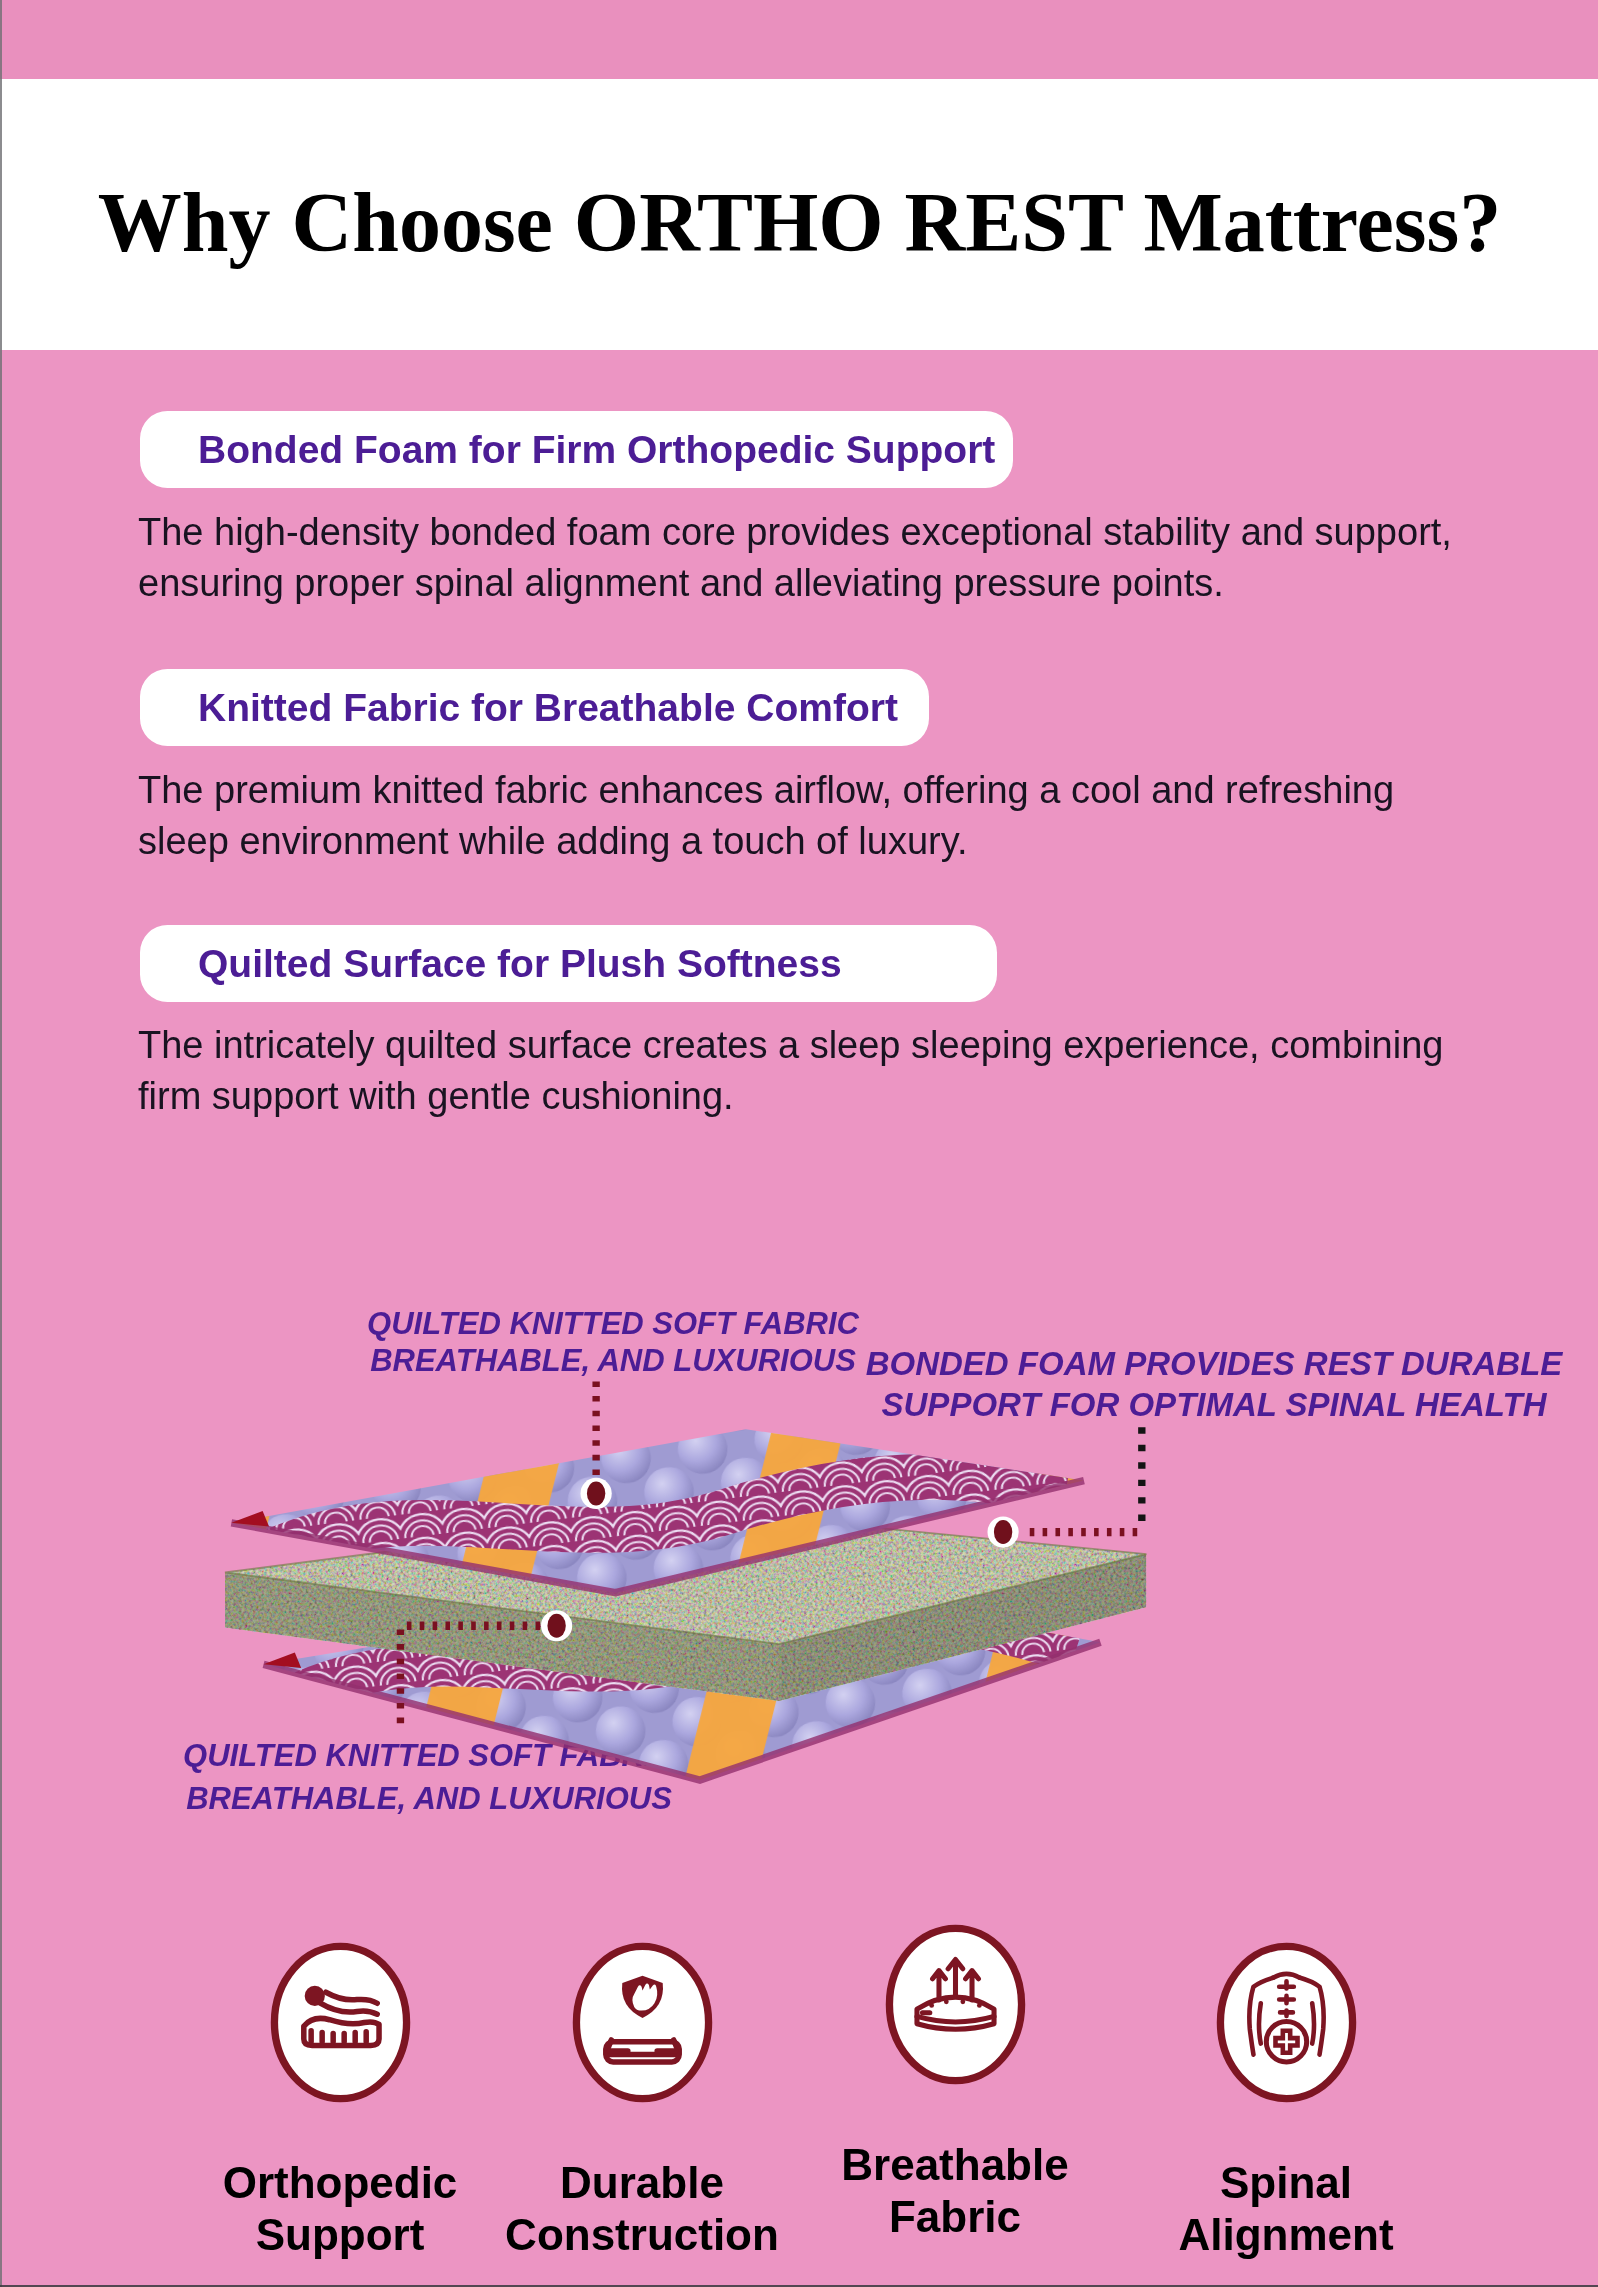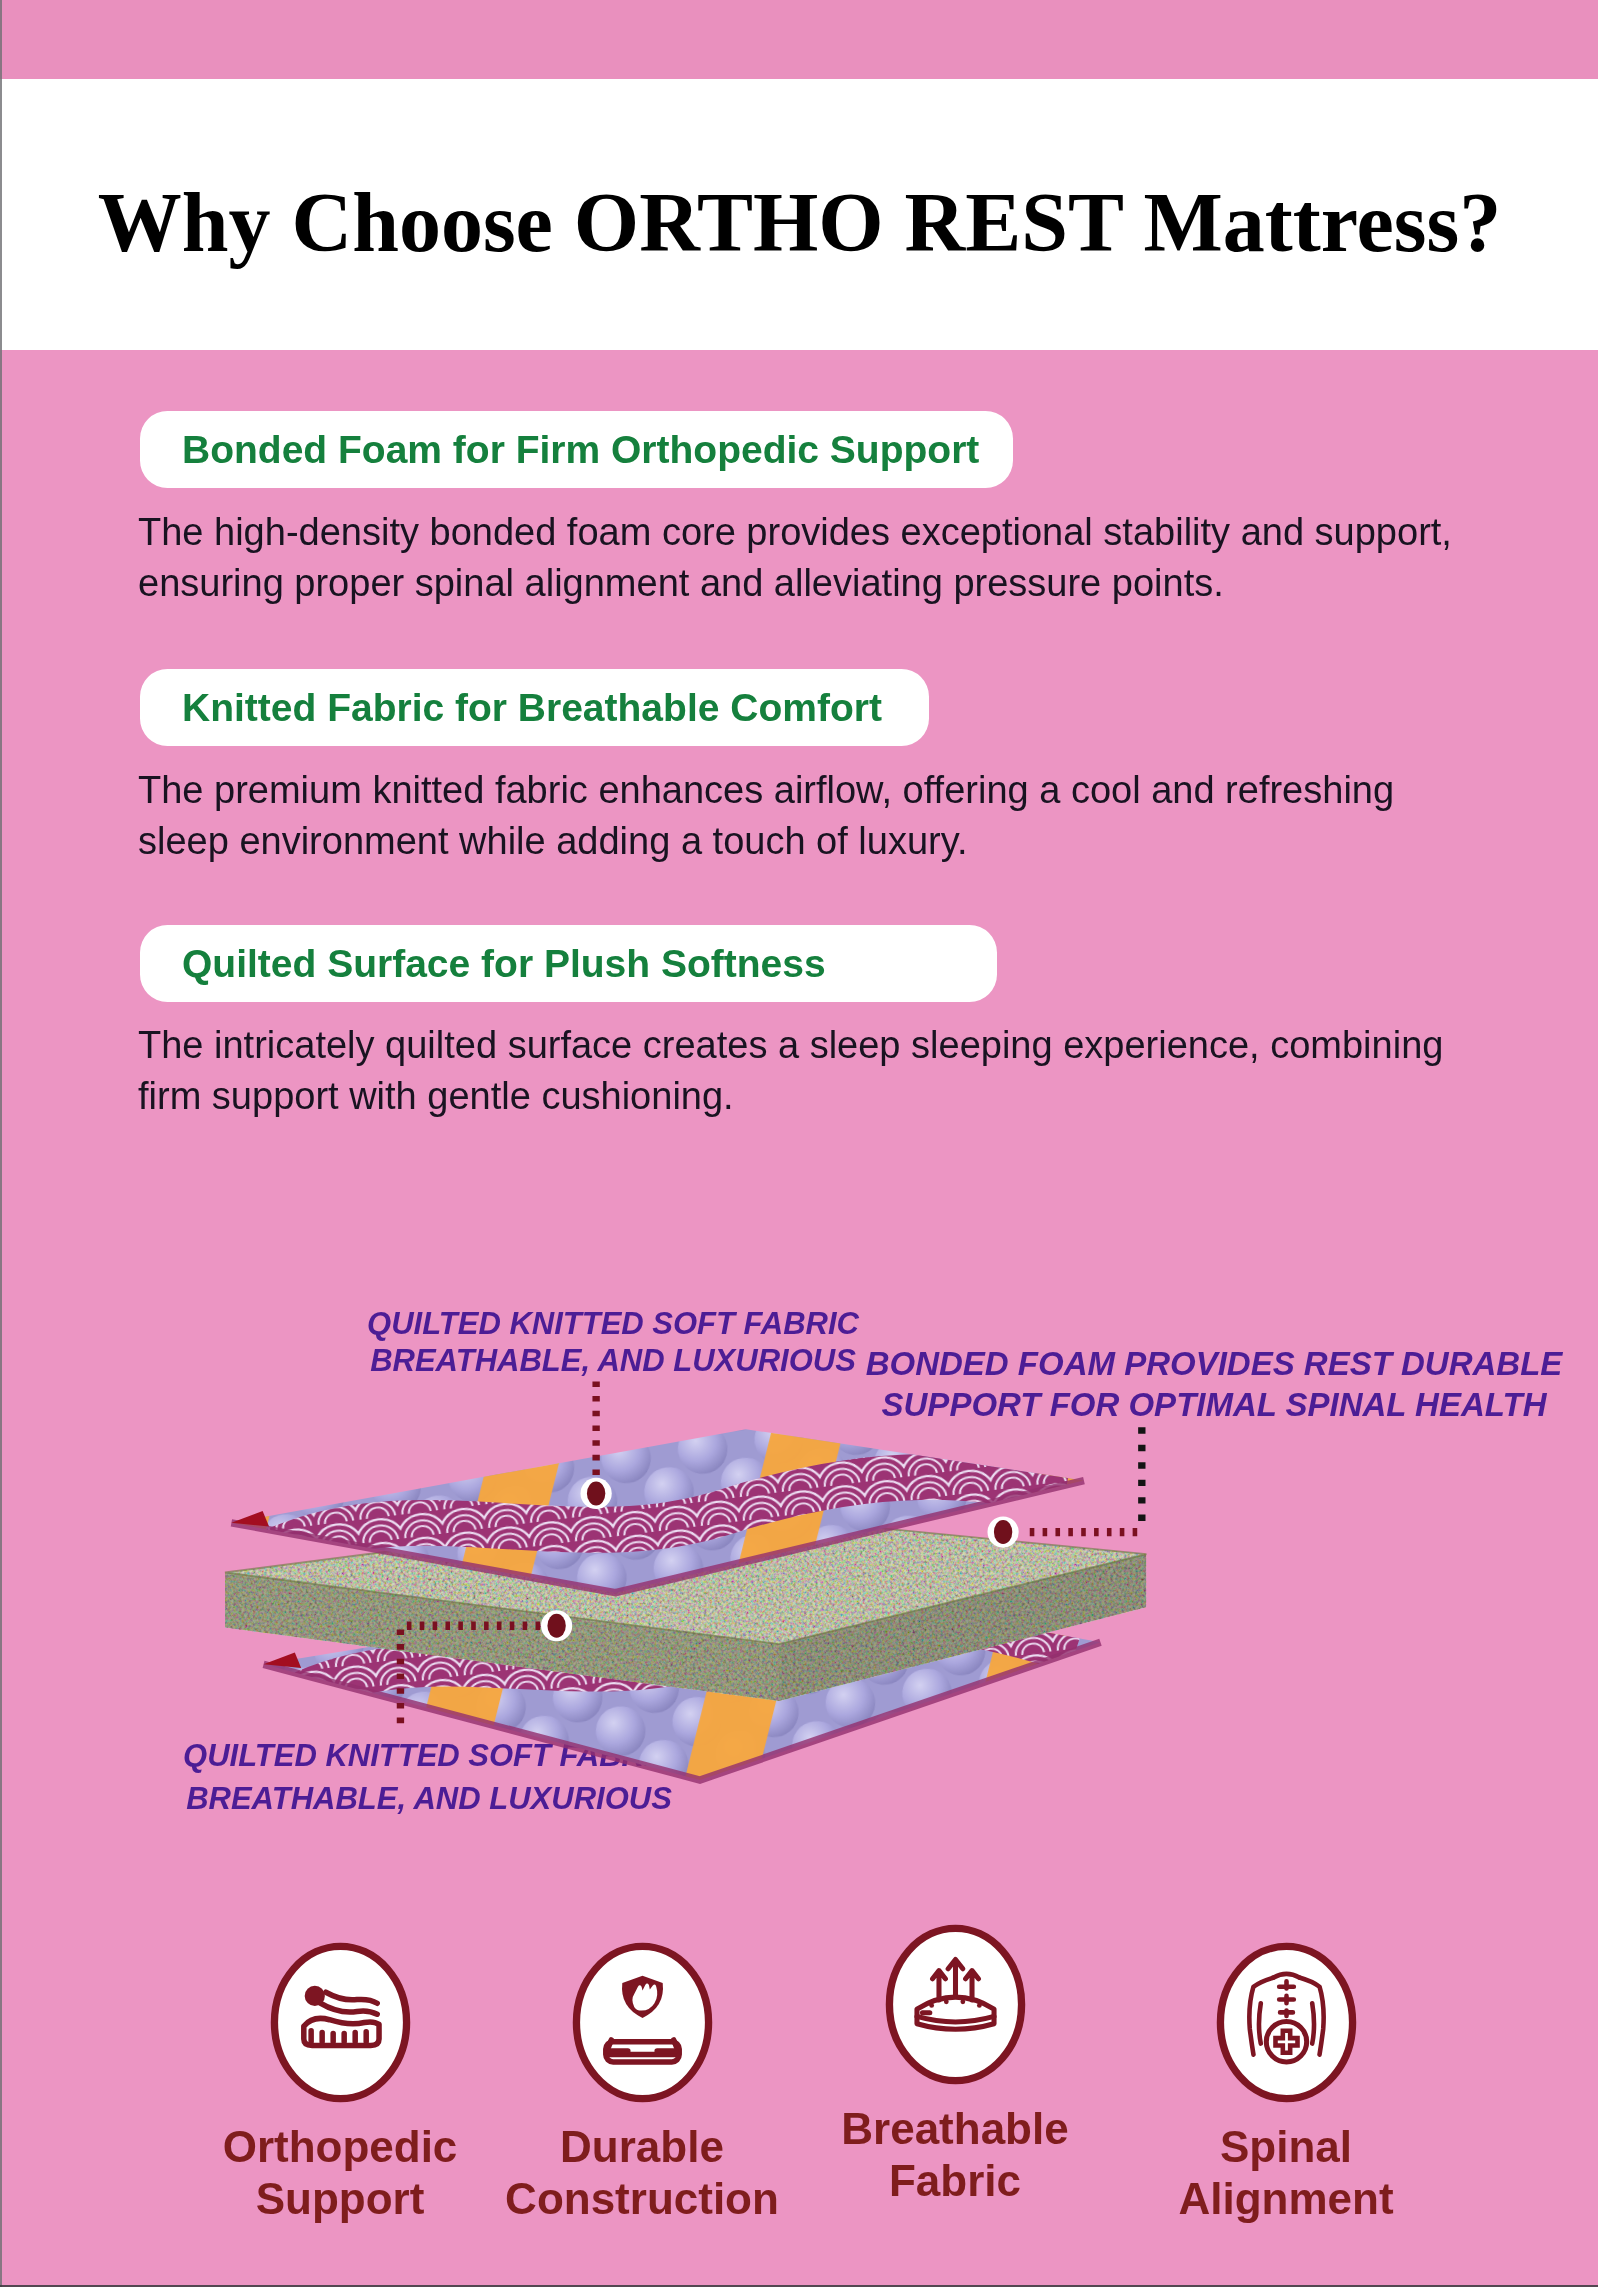--- a/index.html
+++ b/index.html
@@ -17,21 +17,21 @@
     left:0;top:171px;width:1599px;text-align:center;
     font-family:"Liberation Serif",serif;font-weight:bold;
     font-size:84px;line-height:103px;color:#000000;letter-spacing:0px;
   }
   
   .pill{
     left:140px;height:77px;background:#ffffff;border-radius:27.5px;
     display:flex;align-items:center;padding-left:42px;box-sizing:border-box;
   }
   .pill-text{
-    font-weight:bold;font-size:39px;color:#15803d;letter-spacing:0px;white-space:nowrap;
+    font-weight:bold;font-size:39px;color:#4c1d95;letter-spacing:0px;white-space:nowrap;margin-left:16px;
   }
   .pill1{top:411px;width:873px;}
   .pill2{top:669px;width:789px;}
   .pill3{top:925px;width:857px;}
   .body-text{
     left:138px;width:1396px;color:#191321;font-size:38px;line-height:51px;letter-spacing:0px;
   }
   .body1{top:507px;}
   .body2{top:765px;}
   .body3{top:1020px;}
@@ -40,21 +40,21 @@
     transform:translateX(-50%);text-align:center;color:#4c1d95;
     font-weight:bold;font-style:italic;font-size:31px;white-space:nowrap;
   }
   .callout-a{left:613px;top:1305px;line-height:37px;}
   .callout-b{left:1214px;top:1343px;font-size:33px;line-height:41px;}
   .callout-c{left:429px;top:1734px;line-height:43px;}
   
   .benefit{width:294px;transform:translateX(-50%);text-align:center;}
   .benefit .ellipse{display:block;margin:0 auto;}
   .benefit-label{
-    margin-top:15px;font-weight:bold;font-size:44px;line-height:52px;color:#7f1d1d;
+    margin-top:51px;font-weight:bold;font-size:44px;line-height:52px;color:#000000;
   }
   .b1{left:340px;top:1939px;}
   .b2{left:642px;top:1939px;}
   .b3{left:955px;top:1921px;}
   .b4{left:1286px;top:1939px;}
   
   .edge-left{left:0;top:0;width:1.8px;height:2288px;background:#6f6f73;opacity:.8;}
   .edge-bottom{left:0;top:2285px;width:1599px;height:2.8px;background:#3a3a3e;opacity:.85;}
 </style>
 </head>

